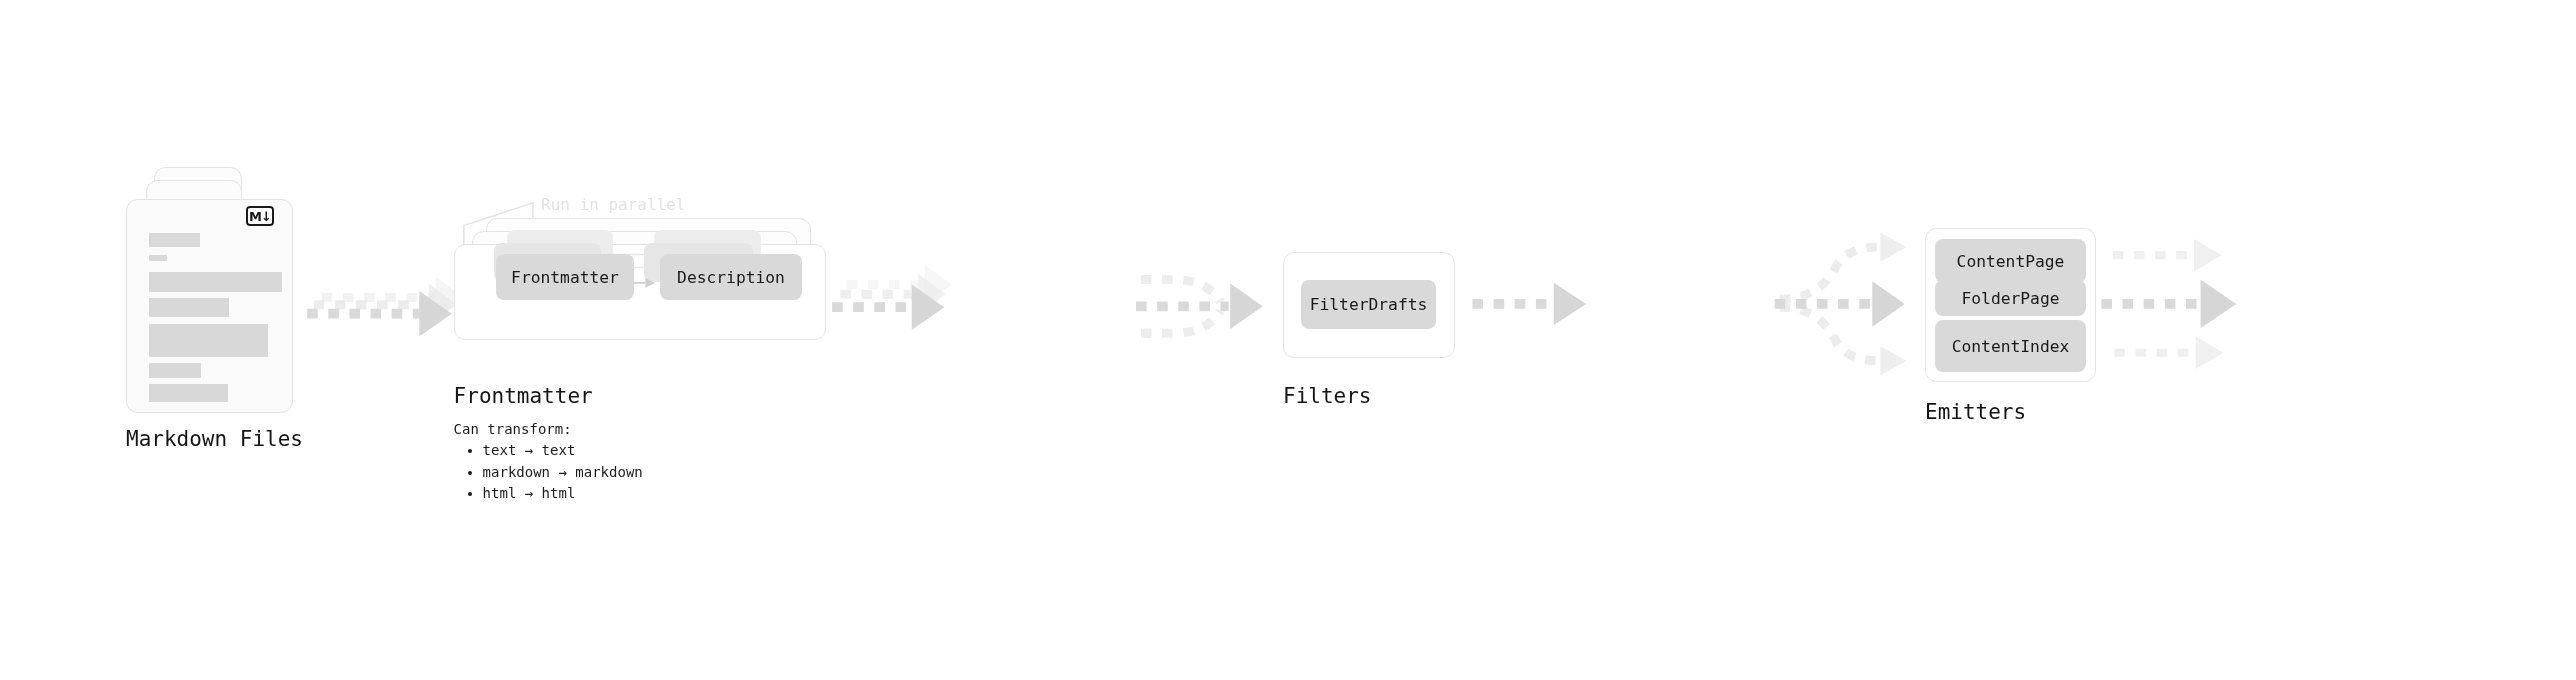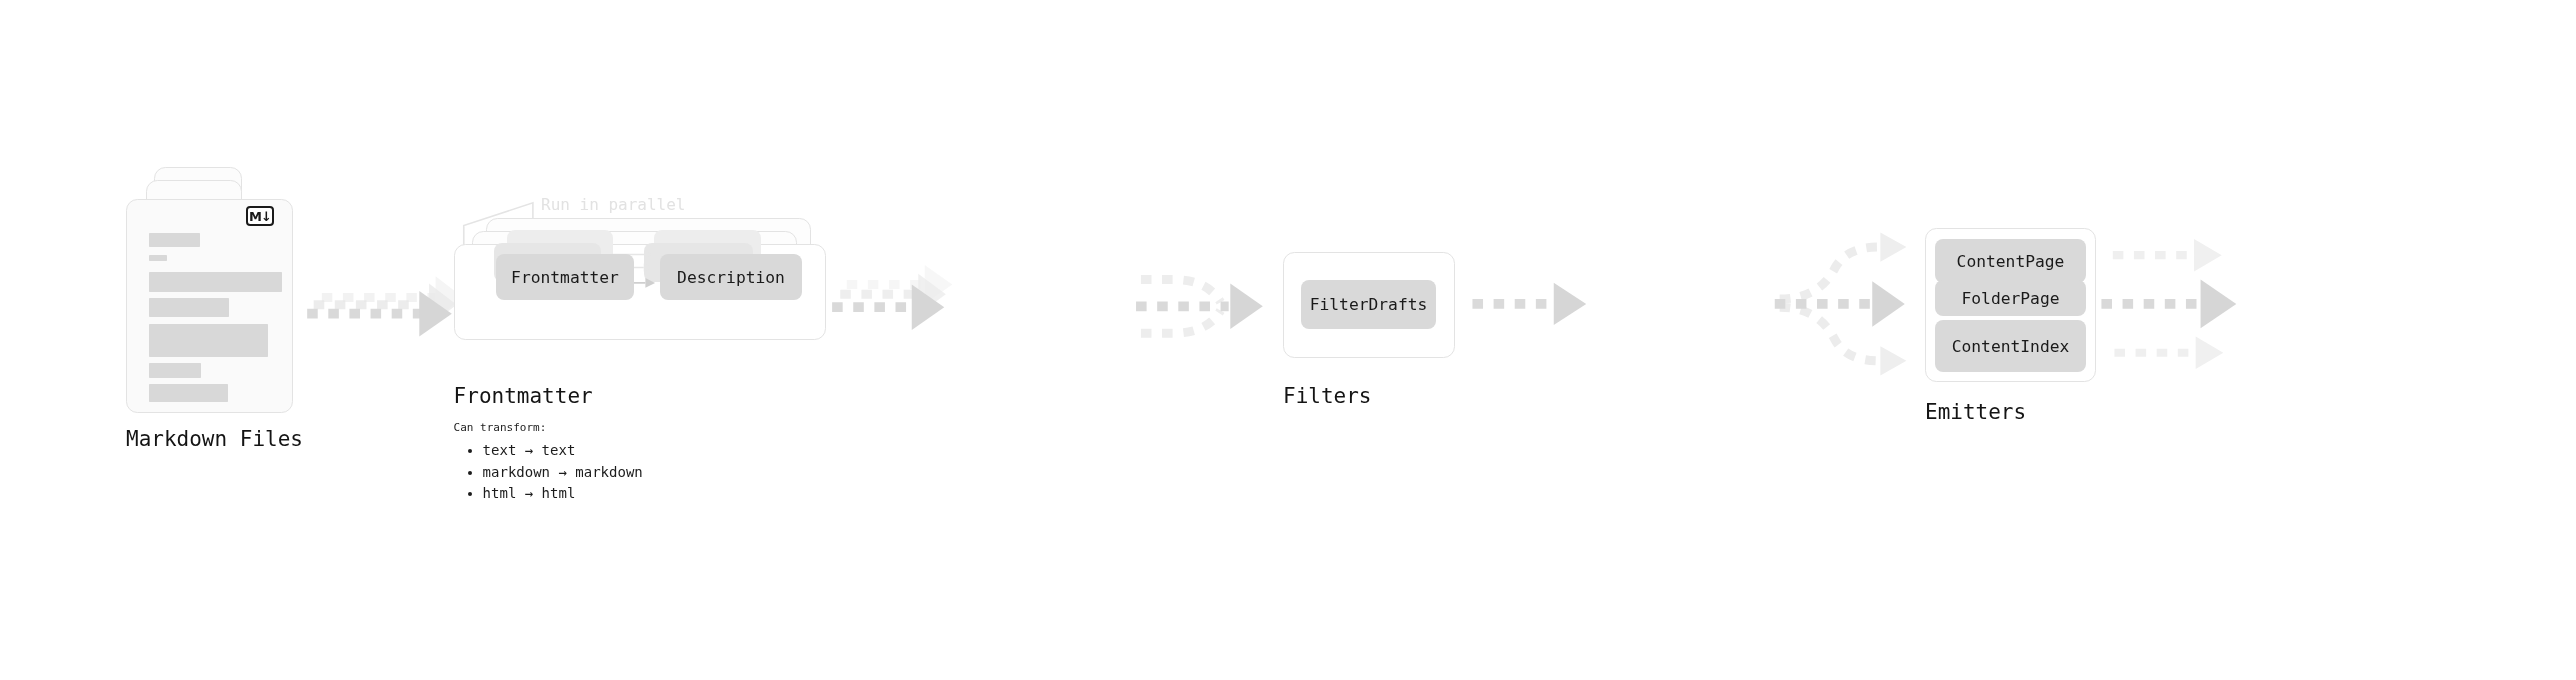--- a/index.html
+++ b/index.html
@@ -39,21 +39,21 @@
     position:absolute;box-sizing:border-box;
     background:#d9d9d9;border-radius:8.1px;
     display:flex;align-items:center;justify-content:center;
     font-size:16.3px;color:#1a1a1a;white-space:nowrap;
   }
   .pill.ghost{background:#ededed;color:transparent;}
   .pill.ghost2{background:#e6e6e6;color:transparent;}
 
   
   .title{position:absolute;font-size:21px;color:#141414;white-space:nowrap;letter-spacing:0px;}
-  .sub{position:absolute;font-size:11px;line-height:1.55;color:#1c1c1c;white-space:pre-line;}
+  .sub{position:absolute;font-size:14px;line-height:1.55;color:#1c1c1c;white-space:pre-line;}
   .paralabel{position:absolute;font-size:16px;color:#e2e2e2;white-space:nowrap;}
 
   .svgfull{position:absolute;left:0;top:0;width:2576px;height:681px;pointer-events:none;}
 </style>
 </head>
 <body>
 
 <svg class="svgfull" viewBox="0 0 3170 838">
   <defs>
     <g id="ahead">

